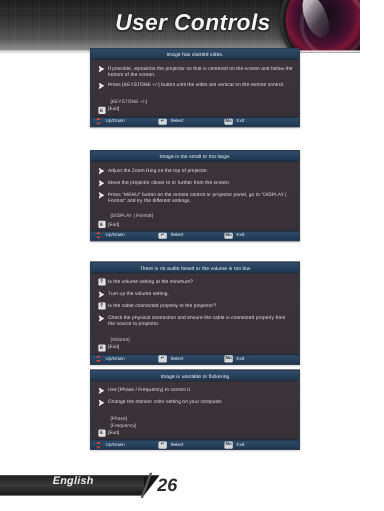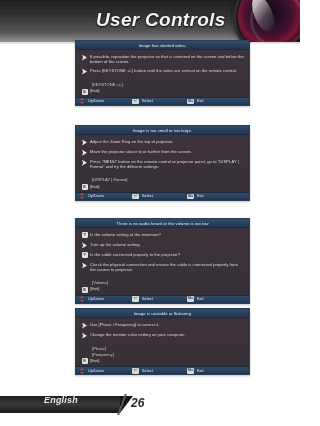--- a/index.html
+++ b/index.html
@@ -140,21 +140,21 @@
     border-left:13px solid #171717;
     border-bottom:17px solid transparent;
   }
   .lang-text {
     position:absolute; left:44px; top:3px;
     color:#eaeaea; font-size:9px; font-weight:bold; font-style:italic;
     letter-spacing:.2px;
   }
   .page-num {
     position:absolute; left:131px; top:4px;
-    color:#2b2b2b; font-size:12px; font-weight:bold; font-style:italic;
+    color:#2b2b2b; font-size:15px; font-weight:bold; font-style:italic;
   }
   .tab-slash {
     position:absolute; left:121px; top:2px; width:2px; height:21px;
     background:#5a5a5a; transform:skewX(-20deg);
   }
 </style>
 </head>
 <body>
 
 <div class="header">

